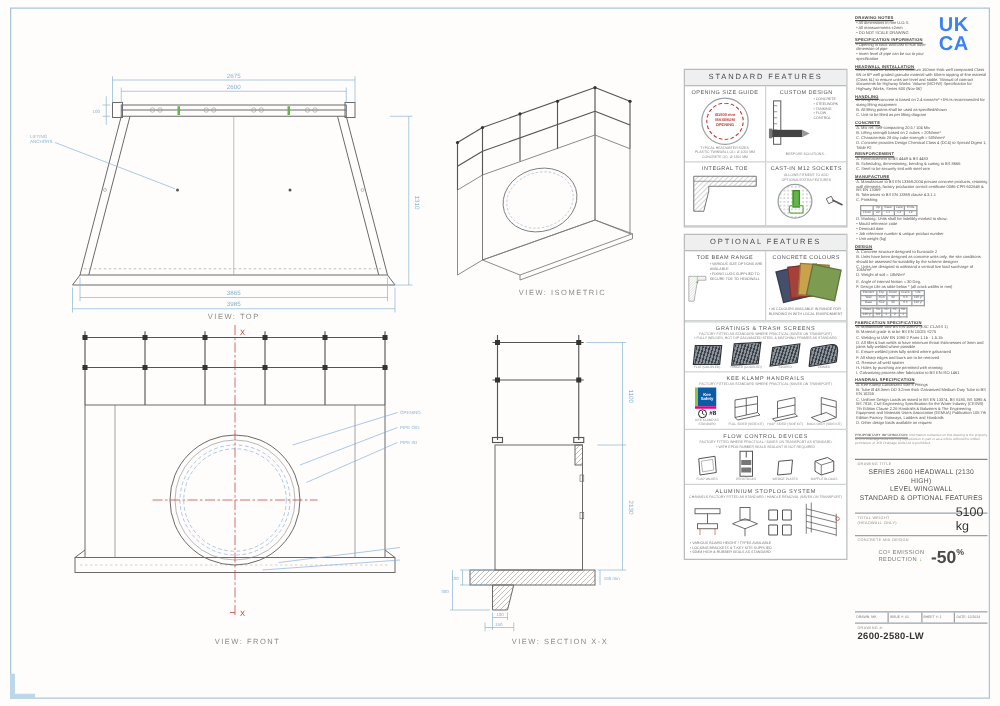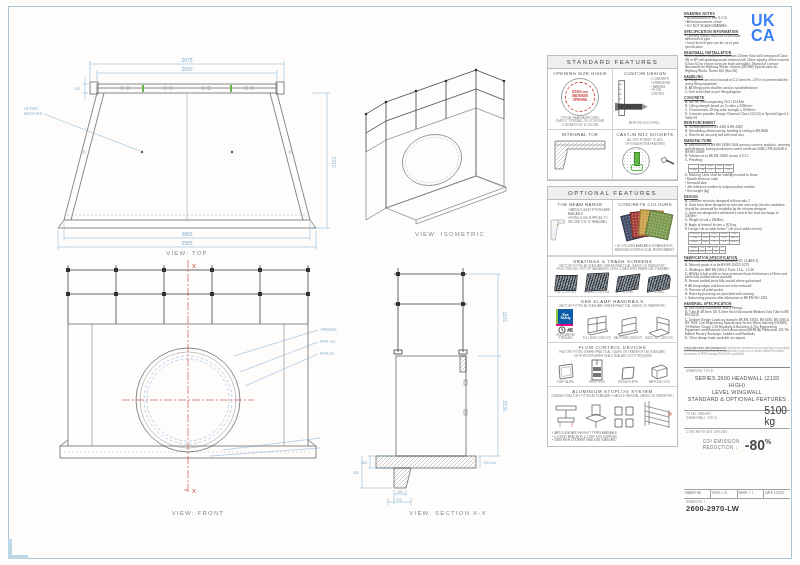--- a/index.html
+++ b/index.html
@@ -770,28 +770,28 @@
         <div class="tb-label" style="align-self:flex-start">TOTAL WEIGHT (HEADWALL ONLY)</div>
         <div class="weightval">5100 kg</div>
       </div>
       <div class="tb-row" style="height:58px">
         <div class="tb-label">CONCRETE MIX DESIGN</div>
         <div class="co2row">
           <div class="co2txt">
             <div>CO² EMISSION</div>
             <div><span>REDUCTION </span><span class="arrow">↓</span></div>
           </div>
-          <div class="pct"><span>-80</span><sup>%</sup></div>
+          <div class="pct"><span>-50</span><sup>%</sup></div>
         </div>
       </div>
       <div class="metarow">
         <div class="metacell">DRAWN: MK</div>
         <div class="metacell">ISSUE #: 01</div>
         <div class="metacell">SHEET #: 1</div>
         <div class="metacell">DATE: 12/2024</div>
       </div>
       <div class="tb-row" style="height:15px;border-bottom:none">
         <div class="tb-label">DRAWING #:</div>
-        <div class="dwgnum">2600-2970-LW</div>
+        <div class="dwgnum">2600-2580-LW</div>
       </div>
     </div>
   </div>
 </div>
 
 </body></html>

